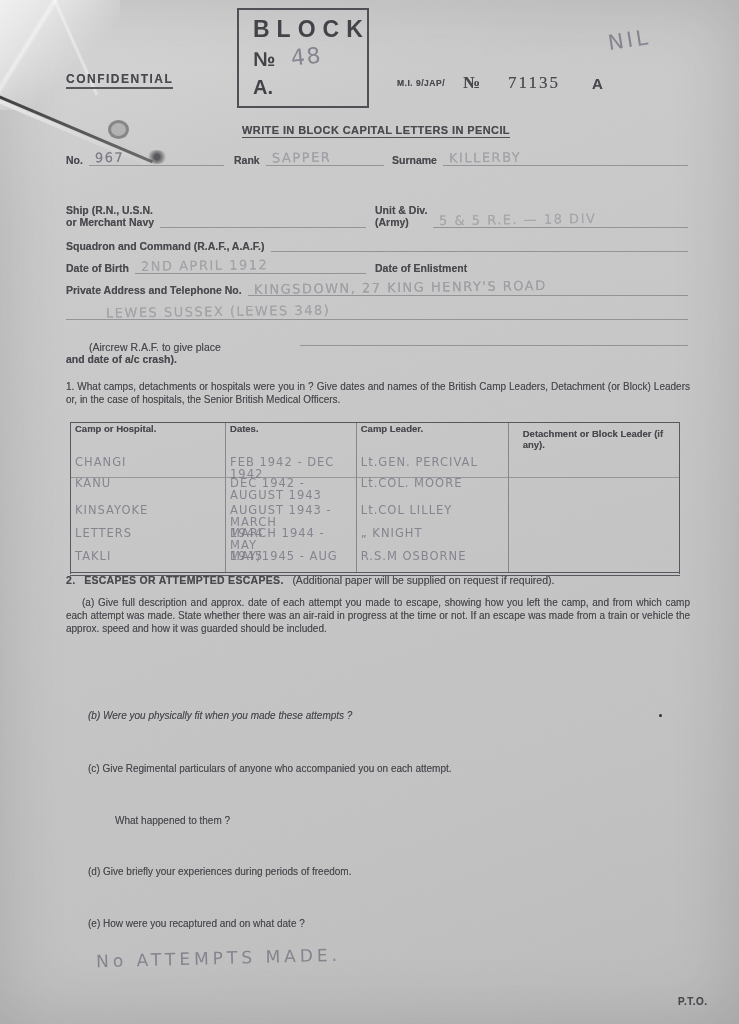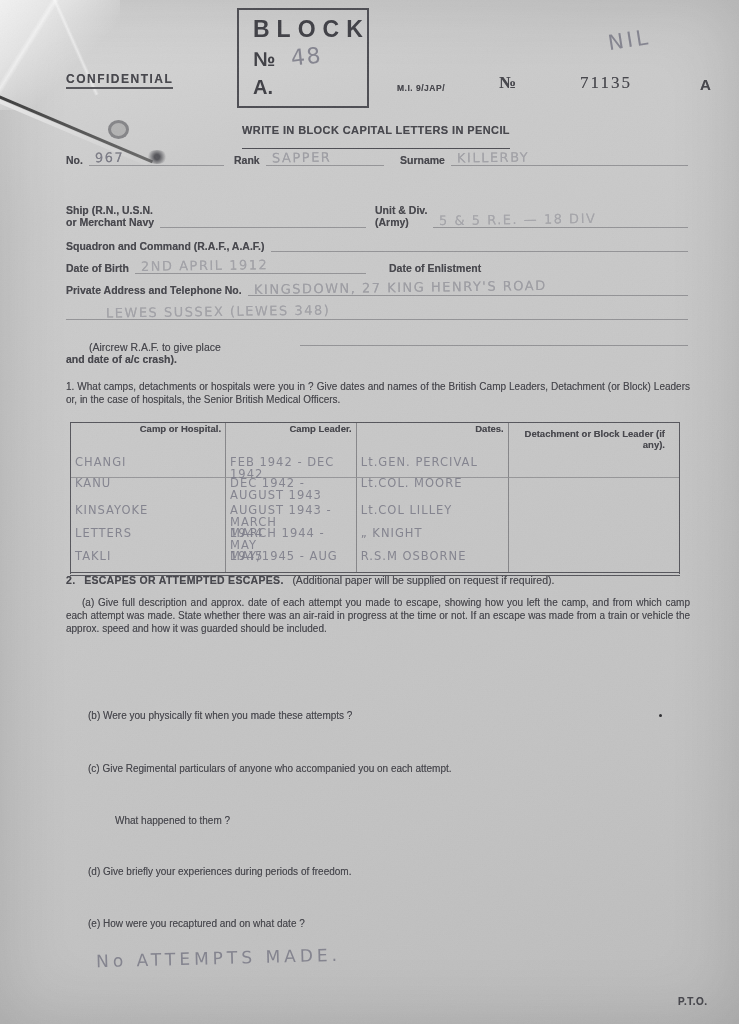--- a/index.html
+++ b/index.html
@@ -19,60 +19,60 @@
 
   
   #confidential{position:absolute;left:66px;top:72px;font-size:12px;font-weight:bold;letter-spacing:1.5px;
         border-bottom:2px solid #55555a;padding-bottom:1px;}
   #stamp-box{position:absolute;left:237px;top:8px;width:128px;height:96px;border:2.5px solid #4c4c52;
         color:#3f3f45;}
   #stamp-line1{position:absolute;left:14px;top:6px;font-size:23px;font-weight:bold;letter-spacing:7px;}
   #stamp-no{position:absolute;left:14px;top:38px;font-size:20px;font-weight:bold;}
   #stamp-hand-no{position:absolute;left:52px;top:34px;font-size:22px;transform:rotate(-6deg);}
   #stamp-line3{position:absolute;left:14px;top:66px;font-size:20px;font-weight:bold;}
-  #ref-line{position:absolute;left:397px;top:73px;display:flex;align-items:flex-end;gap:36px;}
+  #ref-line{position:absolute;left:397px;top:73px;display:flex;align-items:center;}
   #ref-prefix{font-size:8.5px;font-weight:bold;letter-spacing:.5px;}
   #ref-no-symbol{font-family:"Liberation Serif",serif;font-size:17px;font-weight:bold;margin-left:18px;}
   #ref-number{font-family:"Liberation Serif",serif;font-size:17px;margin-left:28px;letter-spacing:2px;}
   #ref-suffix{font-size:15px;font-weight:bold;margin-left:32px;}
   #pencil-nil{position:absolute;left:608px;top:28px;font-size:21px;letter-spacing:3px;transform:rotate(-9deg);}
   #instruction{position:absolute;left:0;right:0;top:124px;text-align:center;font-size:11px;font-weight:bold;
         letter-spacing:.4px;}
-  #instruction span{border-bottom:1.5px solid #4c4c52;padding-bottom:12px;margin-left:13px;}
+  #instruction span{border-bottom:1.5px solid #4c4c52;padding-bottom:1px;margin-left:13px;}
 
   
   .frow{position:absolute;left:66px;right:51px;display:flex;align-items:flex-end;}
   .grp{display:flex;align-items:flex-end;}
   .lbl{font-size:10.5px;font-weight:bold;white-space:pre;padding-right:6px;line-height:1.15;}
   .lbl2{font-size:10.5px;font-weight:bold;line-height:1.15;}
   .fl{flex:1;border-bottom:1px solid rgba(75,75,82,.42);position:relative;height:15px;}
   .fl .pencil{position:absolute;left:6px;bottom:0;font-size:13px;white-space:nowrap;transform:rotate(-.8deg);}
   .freeline{position:absolute;border-bottom:1px solid rgba(75,75,82,.42);}
 
   
   .para{position:absolute;left:66px;right:49px;font-size:10px;line-height:1.32;text-align:justify;}
   .sub{position:absolute;font-size:10px;}
 
   
   #camp-table{position:absolute;left:70px;top:422px;right:59px;border:1.5px solid #55555b;
         border-bottom:4px double #55555b;display:grid;
         grid-template-columns:25.5% 21.5% 25% 28%;
         grid-template-rows:34px 21px 27px 23px 23px 21px;}
-  .th{font-size:9.5px;font-weight:bold;text-align:right;padding-top:5px;line-height:1.2;}
+  .th{font-size:9.5px;font-weight:bold;text-align:left;padding-top:5px;line-height:1.2;}
   .cell{position:relative;padding:0 4px;}
   .cb{border-right:1px solid rgba(80,80,86,.55);}
   .rsep{border-bottom:1px solid rgba(90,90,96,.45);}
   .tcell{font-size:11.5px;line-height:1.02;}
   .tcell.pencil{letter-spacing:1px;}
 
   
   #s2-head{position:absolute;left:66px;top:574px;font-size:10.5px;}
   #s2-head .b{font-weight:bold;letter-spacing:.3px;}
   #s2-a{top:596px;text-indent:16px;}
-  #item-b{left:88px;top:710px;}
+  #item-b{left:88px;top:710px;font-style:italic;}
   #item-c{left:88px;top:763px;}
   #item-c2{left:115px;top:815px;}
   #item-d{left:88px;top:866px;}
   #item-e{left:88px;top:918px;}
   #b-dot{position:absolute;left:659px;top:714px;width:3px;height:3px;border-radius:50%;background:#2c2c30;}
   #pencil-answer{position:absolute;left:96px;top:948px;font-size:17px;letter-spacing:4px;transform:rotate(-1.5deg);}
   #pto{position:absolute;left:638px;top:996px;font-size:10px;font-weight:bold;letter-spacing:.5px;padding-left:40px;}
 
   
   #string-dark{position:absolute;left:-8px;top:92px;width:175px;height:3px;background:linear-gradient(90deg,#3a3a3a,#6a6a6a);
@@ -126,21 +126,21 @@
       <span class="fl">
           <span class="pencil">967</span>
         </span>
     </div>
     <div class="grp" style="width:150px;margin-left:10px;">
       <span class="lbl">Rank</span>
       <span class="fl">
           <span class="pencil" style="opacity:.55">SAPPER</span>
         </span>
     </div>
-    <div class="grp" style="flex:1;margin-left:16px;">
+    <div class="grp" style="flex:1;margin-left:8px;">
       <span class="lbl">Surname</span>
       <span class="fl">
           <span class="pencil" style="opacity:.5">KILLERBY</span>
         </span>
     </div>
   </div>
 
 
   <div class="frow ink" style="top:198px;height:30px;">
     <div class="grp" style="width:300px;">
@@ -166,21 +166,21 @@
     <span class="fl"></span>
   </div>
 
   <div class="frow ink" style="top:258px;">
     <div class="grp" style="width:300px;">
       <span class="lbl">Date of Birth</span>
       <span class="fl">
           <span class="pencil" style="opacity:.5">2ND APRIL 1912</span>
         </span>
     </div>
-    <div class="grp" style="flex:1;margin-left:23px;">
+    <div class="grp" style="flex:1;margin-left:9px;">
       <span class="lbl">Date of Enlistment</span>
     </div>
   </div>
 
   <div class="frow ink" style="top:280px;">
     <span class="lbl">Private Address and Telephone No.</span>
     <span class="fl">
         <span class="pencil" style="opacity:.55">KINGSDOWN, 27 KING HENRY'S ROAD</span>
       </span>
   </div>
@@ -191,22 +191,22 @@
   </div>
 
   <div class="freeline" style="left:300px;right:51px;top:330px;height:15px;"></div>
   <div class="sub ink" style="left:66px;top:341px;font-weight:normal;font-size:10.5px;margin-left:23px;">(Aircrew R.A.F. to give place</div>
   <div class="sub ink" style="left:66px;top:353px;font-weight:bold;font-size:10.5px;">and date of a/c crash).</div>
 
   <div class="para ink" style="top:380px;">1.    What camps, detachments or hospitals were you in ?    Give dates and names of the British Camp Leaders,  Detachment (or Block) Leaders or, in the case of hospitals, the Senior British Medical Officers.</div>
 
   <div id="camp-table">
     <div class="cell cb th ink">Camp or Hospital.</div>
+    <div class="cell cb th ink">Dates.</div>
     <div class="cell cb th ink">Camp Leader.</div>
-    <div class="cell cb th ink">Dates.</div>
     <div class="cell th ink" style="padding:5px 14px 0;">Detachment or Block Leader (if any).</div>
 
     <div class="cell cb rsep tcell pencil">CHANGI</div>
     <div class="cell cb rsep tcell pencil">FEB 1942 - DEC 1942</div>
     <div class="cell cb rsep tcell pencil">Lt.GEN. PERCIVAL</div>
     <div class="cell rsep tcell pencil"></div>
 
     <div class="cell cb tcell pencil">KANU</div>
     <div class="cell cb tcell pencil">DEC 1942 -
 AUGUST 1943</div>

